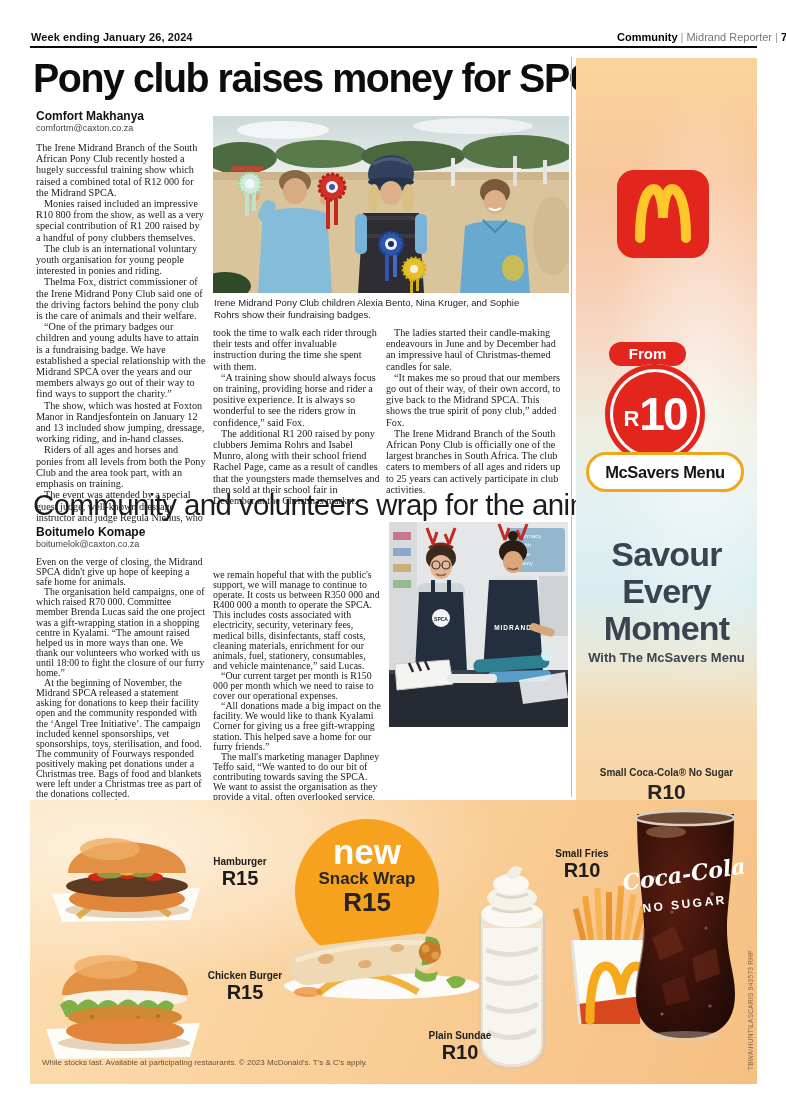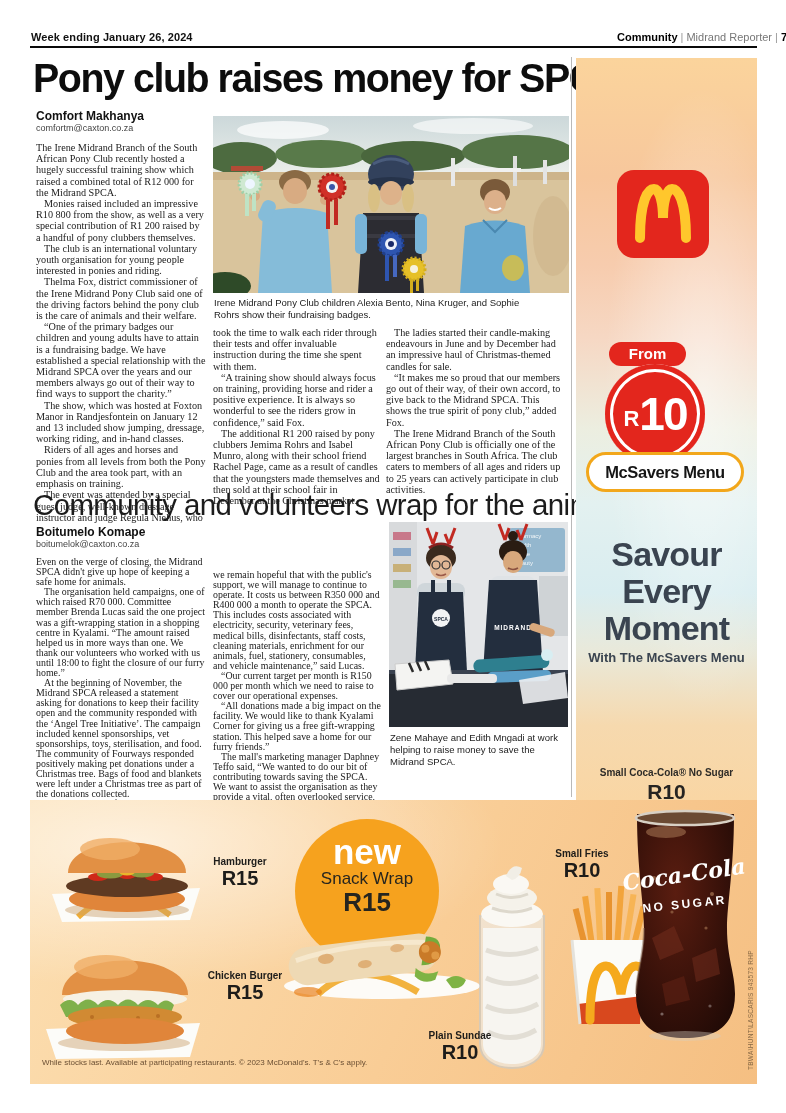--- a/index.html
+++ b/index.html
@@ -61,21 +61,21 @@
   .bottom-ad{left:30px;top:800px;width:727px;height:284px;
     background:
       radial-gradient(ellipse at 14% 16%, rgba(255,255,255,.6), rgba(255,255,255,0) 42%),
       linear-gradient(115deg,#fcdfb2 0%,#f9cd96 55%,#f5bf82 100%);}
   .item-label{position:absolute;text-align:center;color:#1d1c1a;}
   .item-label .nm{font-size:10px;font-weight:bold;line-height:12px;}
   .item-label .pr{font-size:20px;font-weight:bold;line-height:21px;}
   .snack-circle{left:265px;top:19px;width:144px;height:144px;border-radius:50%;background:#f6a21e;
                 text-align:center;color:#26251f;}
   .snack-circle .new{display:block;margin-top:16px;font-size:35px;line-height:34px;font-weight:bold;color:#fff;}
-  .snack-circle .prod{display:block;font-size:17px;line-height:19px;font-weight:normal;}
+  .snack-circle .prod{display:block;font-size:17px;line-height:19px;font-weight:bold;}
   .snack-circle .pr{display:block;font-size:26px;line-height:28px;font-weight:bold;}
   .disclaimer{left:12px;top:258px;font-size:8px;color:#6b4f33;}
   .agency{right:3px;top:150px;font-size:6.5px;color:#8a6a45;writing-mode:vertical-rl;
           transform:rotate(180deg);letter-spacing:.3px;}
 </style>
 </head>
 <body>
 
 <div id="canvas">
 
@@ -265,21 +265,20 @@
         <rect x="0" y="148" width="179" height="4" fill="#3a4250"></rect>
         <polygon points="6,142 60,138 64,162 8,168" fill="#f4f4f2" stroke="#cccccc" stroke-width="1"></polygon>
         <path d="M20,141 l4,9 M28,140 l4,9 M36,139 l4,9" stroke="#2a2a2a" stroke-width="2.5"></path>
         <rect x="84" y="138" width="76" height="13" rx="6" fill="#2e7f8f" transform="rotate(-4 84 138)"></rect>
         <circle cx="158" cy="133" r="6" fill="#d8eef2"></circle>
         <rect x="98" y="150" width="64" height="11" rx="5" fill="#5a9ec8" transform="rotate(-2 98 150)"></rect>
         <rect x="58" y="152" width="50" height="9" rx="4" fill="#e8e8e8"></rect>
         <polygon points="130,158 176,150 179,176 134,182" fill="#eef0f2" opacity=".9"></polygon>
       </g>
     </svg>
-    <div class="caption" style="padding:5px 2px 0 1px;">Zene Mahaye and Edith Mngadi at work helping to raise money to save the Midrand SPCA.</div>
   </div>
 
   <div class="abs vrule"></div>
 
   <div class="abs sidebar">
     <svg class="abs mcd-logo" width="92" height="88" viewBox="0 0 92 88">
       <rect width="92" height="88" rx="17" fill="#e3261d"></rect>
       <path d="M23,68 C23,30 31,19 37,19 C43,19 46,34 46,48 C46,34 49,19 55,19 C61,19 69,30 69,68" fill="none" stroke="#FFC72C" stroke-width="10" stroke-linecap="round"></path>
     </svg>
     <div class="abs from-pill">From</div>

